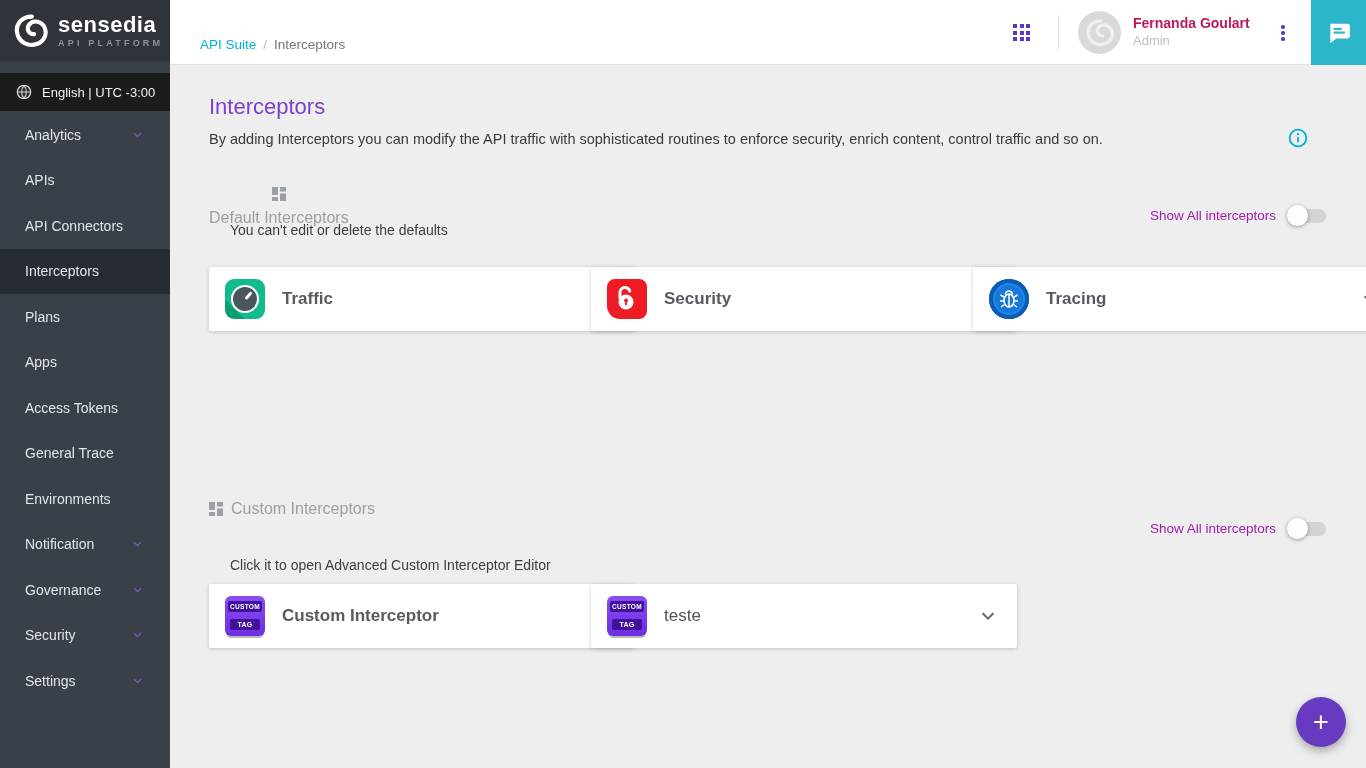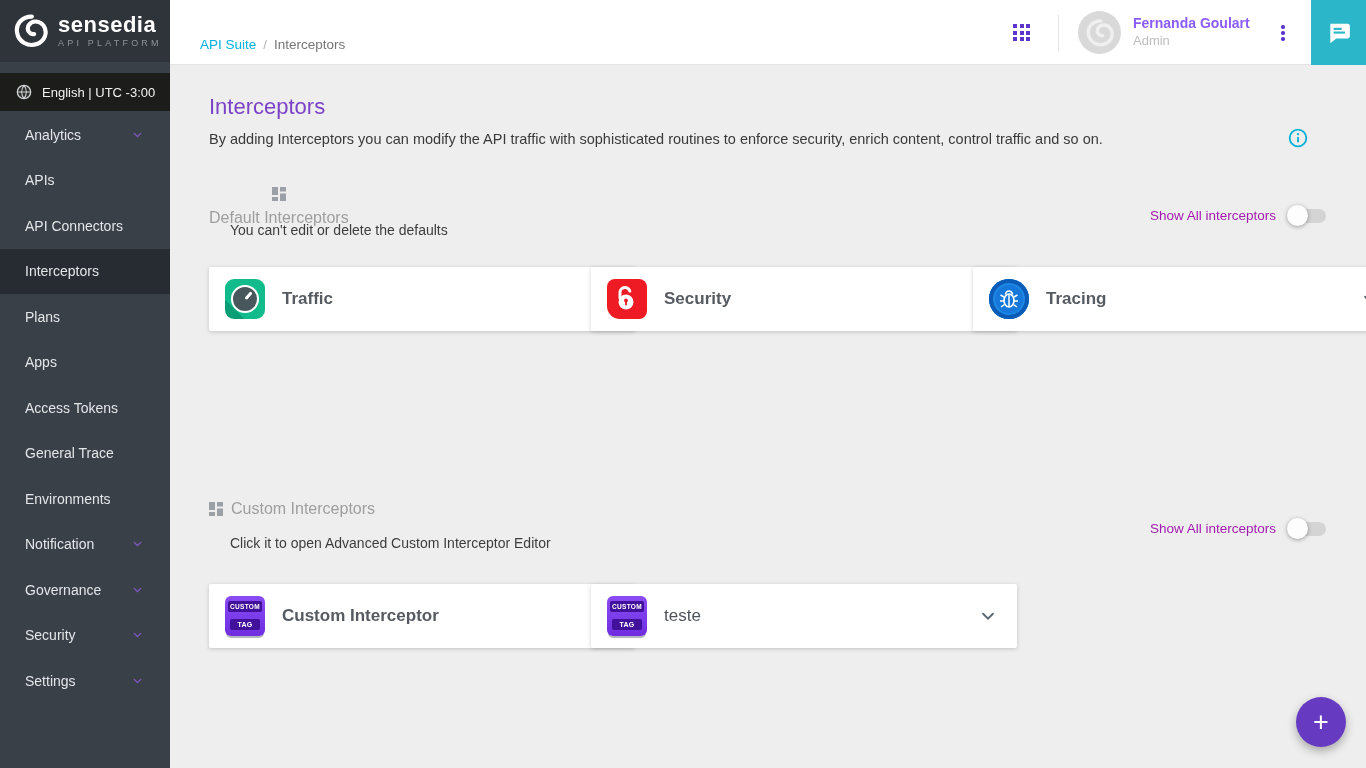--- a/index.html
+++ b/index.html
@@ -3,40 +3,40 @@
 <meta charset="utf-8">
 <style>
   * { margin:0; padding:0; box-sizing:border-box; }
   html,body { width:1366px; height:768px; overflow:hidden; font-family:"Liberation Sans", sans-serif; background:#eeeeee; }
 
   
   .sidebar { position:absolute; left:0; top:0; width:170px; height:768px; background:#3a4047; z-index:5; }
   .logo-block { height:62px; background:#2f343a; display:flex; align-items:center; padding-left:13px; gap:9px; }
   .logo-swirl { width:36px; height:36px; flex:0 0 auto; }
   .logo-text-name { color:#ffffff; font-size:22px; font-weight:600; letter-spacing:.5px; line-height:22px; }
-  .logo-text-tag { color:#8d939a; font-size:9px; letter-spacing:3.2px; font-weight:400; margin-top:2px; }
+  .logo-text-tag { color:#8d939a; font-size:9px; letter-spacing:3.2px; font-weight:700; margin-top:2px; }
   .lang-bar { margin-top:11px; height:38px; background:#1c1c1a; display:flex; align-items:center; gap:10px; padding-left:16px; color:#f2f2f2; font-size:13px; }
   .nav { margin-top:1px; }
   .nav-item { position:relative; height:45.5px; display:flex; align-items:center; padding-left:25px; color:#e3e6e8; font-size:14px; cursor:pointer; }
   .nav-item.active { background:#272c32; }
   .nav-chev { position:absolute; right:26px; top:50%; transform:translateY(-50%); width:13px; height:13px; }
 
   
   .topbar { position:absolute; left:170px; top:0; width:1196px; height:65px; background:#ffffff; border-bottom:1px solid #e4e4e4; z-index:4; }
   .breadcrumb { position:absolute; left:30px; top:0; height:65px; display:flex; align-items:center; gap:7px; font-size:13.5px;margin-top:12px; }
   .bc-link { color:#00b1e0; cursor:pointer; }
   .bc-sep { color:#b5b5b5; }
   .bc-current { color:#757575; }
   .apps-grid { position:absolute; left:843px; top:24px; width:17px; height:17px; display:grid; grid-template-columns:repeat(3,1fr); gap:2.5px; cursor:pointer; }
   .apps-grid span { background:#5c35cc; width:4px; height:4px; }
   .tb-divider { position:absolute; left:888px; top:15px; width:1px; height:36px; background:#e3e3e3; }
   .avatar { position:absolute; left:908px; top:11px; width:43px; height:43px; border-radius:50%; background:#d9d9d9; display:flex; align-items:center; justify-content:center; cursor:pointer; }
   .avatar svg { width:30px; height:30px; }
   .user-block { position:absolute; left:963px; top:15px; line-height:17px; }
-  .user-name { font-size:14px; font-weight:700; color:#8b5cf6; }
+  .user-name { font-size:14px; font-weight:700; color:#be185d; }
   .user-role { font-size:13px; color:#bdbdbd; }
   .kebab { position:absolute; left:1103px; top:22px; width:20px; height:22px; display:flex; flex-direction:column; align-items:center; justify-content:center; gap:2.5px; cursor:pointer; }
   .kebab span { width:3.5px; height:3.5px; border-radius:50%; background:#5c35cc; }
   .chat-btn { position:absolute; right:0; top:0; width:55px; height:65px; background:#2cb6c9; display:flex; align-items:center; justify-content:center; cursor:pointer; }
   .chat-btn svg { width:26px; height:26px; }
 
   
   .content { position:absolute; left:170px; top:65px; width:1196px; height:703px; background:#eeeeee; }
   .page-title { position:absolute; left:39px; top:29px; font-size:22px; color:#7b42c8; }
   .page-desc { position:absolute; left:39px; top:66px; font-size:14.5px; color:#3a3a3a; }
@@ -92,21 +92,21 @@
   .tag-band.bottom { top:23px; left:5px; width:30px; font-size:7px; }
 
   .fab { position:absolute; left:1126px; top:632px; width:50px; height:50px; border-radius:50%; background:#673bc1; color:#ffffff; font-size:27px; font-weight:300; display:flex; align-items:center; justify-content:center; box-shadow:0 4px 10px rgba(0,0,0,.3); cursor:pointer; }
 
   
   #sec1-head { left:39px; top:122px;flex-direction:column; }
   #sec1-sub  { left:60px; top:157px; }
   #sec1-toggle { top:143px; }
   #sec1-cards { top:202px; }
   #sec2-head { left:39px; top:435px; }
-  #sec2-sub  { left:60px; top:470px; }
+  #sec2-sub  { left:60px; top:492px; }
   #sec2-toggle { top:456px; }
   #sec2-cards { top:519px; }
 </style>
 </head>
 <body>
 
 <div class="sidebar">
   <div class="logo-block">
     <svg class="logo-swirl" viewBox="0 0 40 40">
       <path d="M21 4 C9 4 3 13 4.5 21.5 C6 32 17 38 26.5 34.5 C35.5 31 39 21.5 34 14 C30 8.5 21 7.5 17.5 13.5 C14.7 18.5 18 24 23.5 23.5" fill="none" stroke="#ffffff" stroke-width="4.6" stroke-linecap="round"></path>

